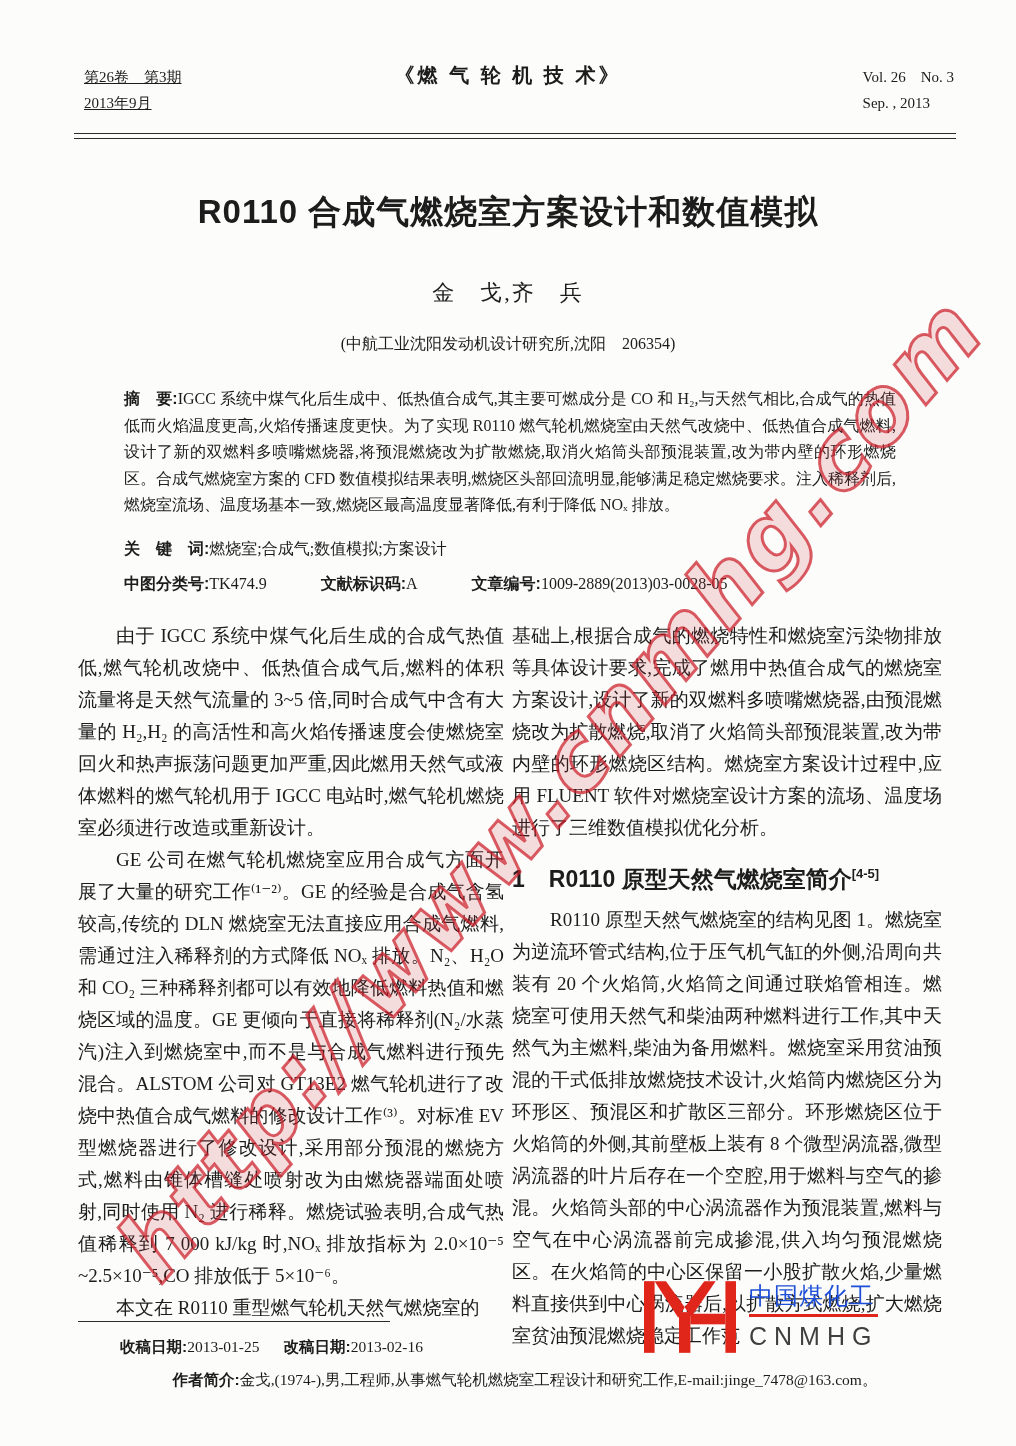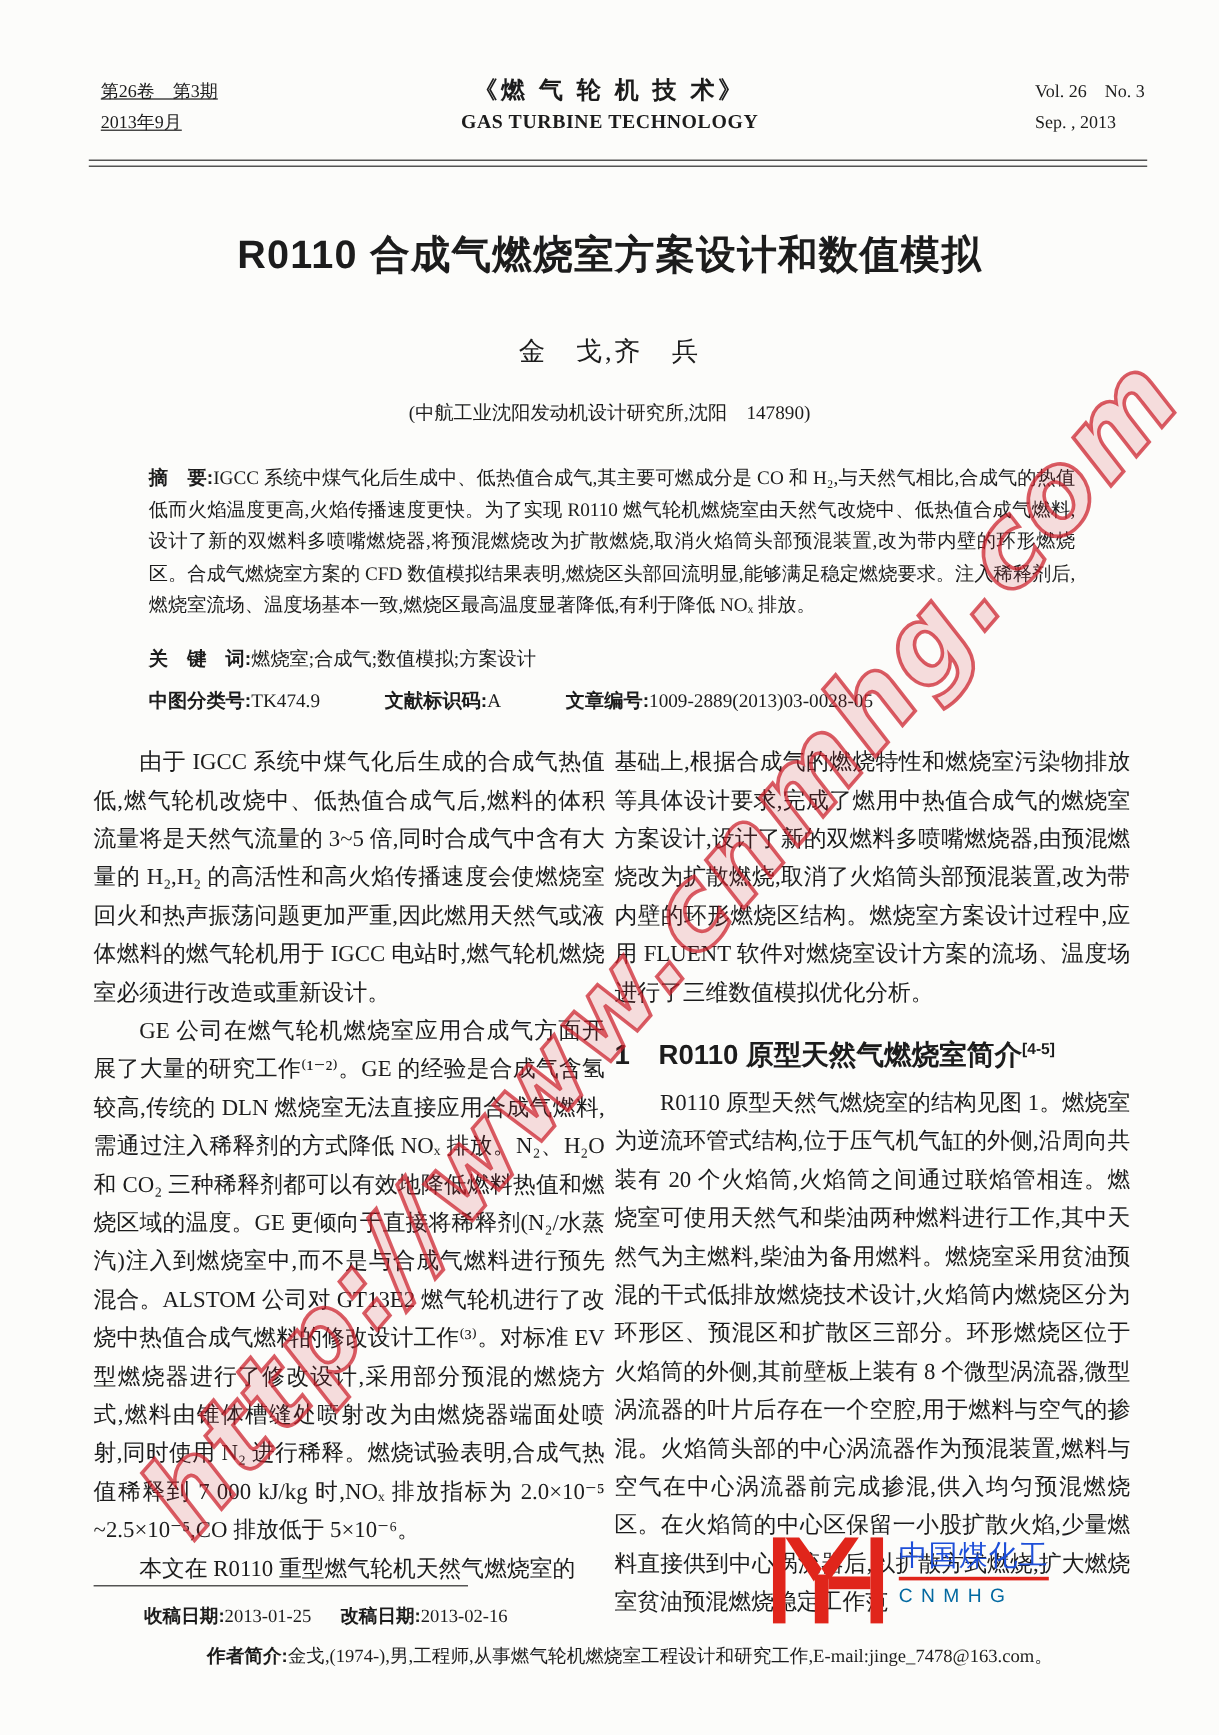--- a/index.html
+++ b/index.html
@@ -39,21 +39,21 @@
   .secnum{margin-right:24px;}
   .sec sup{font-size:13px;font-weight:bold;}
   
   .foot-rule{position:absolute;left:78px;top:1321px;width:312px;border-top:1.7px solid #2b2b2b;}
   .foot-line1{position:absolute;left:120px;top:1337px;font-size:15.5px;display:flex;gap:24px;white-space:nowrap;}
   .foot-line2{position:absolute;left:120px;top:1370px;width:810px;font-size:15.5px;text-align:center;}
   
   .logo{position:absolute;left:644px;top:1280px;display:flex;align-items:flex-start;gap:13px;}
   .logo-cn{font-size:24px;letter-spacing:1px;color:#1d4ed8;padding-bottom:2px;
     border-bottom:3px solid #e0251b;font-family:"Liberation Sans","DejaVu Sans",sans-serif;}
-  .logo-en{font-size:16px;color:#0369a1;letter-spacing:7px;margin-top:5px;
+  .logo-en{font-size:25px;color:#404040;letter-spacing:7px;margin-top:5px;
     font-family:"Liberation Sans","DejaVu Sans",sans-serif;}
   
   .watermark{
     position:absolute;left:96px;top:1230px;z-index:6;pointer-events:none;
     transform:rotate(-49deg);transform-origin:0 0;white-space:nowrap;
     font-family:"DejaVu Sans","Liberation Sans",sans-serif;
     font-style:italic;font-weight:bold;font-size:92px;letter-spacing:3px;
     color:rgba(204,30,42,0.14);
     -webkit-text-stroke:3px rgba(204,30,42,0.72);
   }
@@ -65,35 +65,34 @@
 
   <div class="watermark">http://www.cnmhg.com</div>
 
   <div class="hdr-left">
     <div>第26卷　第3期</div>
     <div>2013年9月</div>
   </div>
 
   <div class="hdr-center">
     <div class="jcn">《燃 气 轮 机 技 术》</div>
-    <div class="jen">GAS TURBINE TECHNOLOGY</div>
   </div>
 
   <div class="hdr-right">
     <div>Vol. 26　No. 3</div>
     <div>Sep. , 2013</div>
   </div>
 
   <div class="rule-double"></div>
 
   <h1 class="title">R0110 合成气燃烧室方案设计和数值模拟</h1>
 
   <div class="authors">金　戈,齐　兵</div>
 
-  <div class="affil">(中航工业沈阳发动机设计研究所,沈阳　147890)</div>
+  <div class="affil">(中航工业沈阳发动机设计研究所,沈阳　206354)</div>
 
   <p class="abstract"><b class="lbl">摘　要:</b><span>IGCC 系统中煤气化后生成中、低热值合成气,其主要可燃成分是 CO 和 H₂,与天然气相比,合成气的热值低而火焰温度更高,火焰传播速度更快。为了实现 R0110 燃气轮机燃烧室由天然气改烧中、低热值合成气燃料,设计了新的双燃料多喷嘴燃烧器,将预混燃烧改为扩散燃烧,取消火焰筒头部预混装置,改为带内壁的环形燃烧区。合成气燃烧室方案的 CFD 数值模拟结果表明,燃烧区头部回流明显,能够满足稳定燃烧要求。注入稀释剂后,燃烧室流场、温度场基本一致,燃烧区最高温度显著降低,有利于降低 NOₓ 排放。</span></p>
 
   <p class="keywords"><b class="lbl">关　键　词:</b><span>燃烧室;合成气;数值模拟;方案设计</span></p>
 
   <div class="metaline">
     <span><b class="lbl">中图分类号:</b><span>TK474.9</span></span>
     <span><b class="lbl">文献标识码:</b><span>A</span></span>
     <span><b class="lbl">文章编号:</b><span>1009-2889(2013)03-0028-05</span></span>
   </div>

